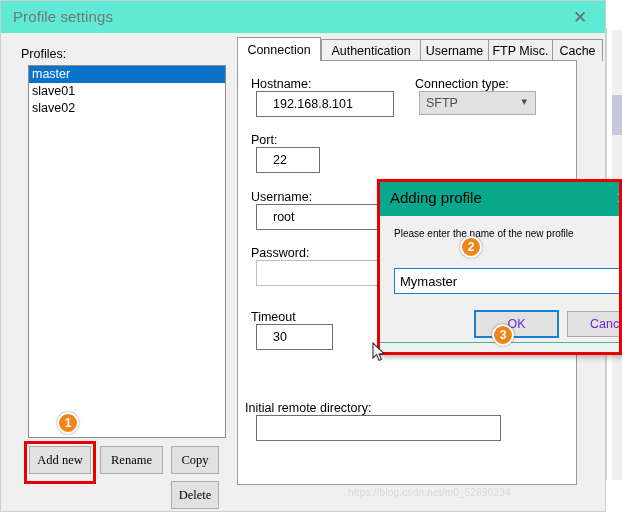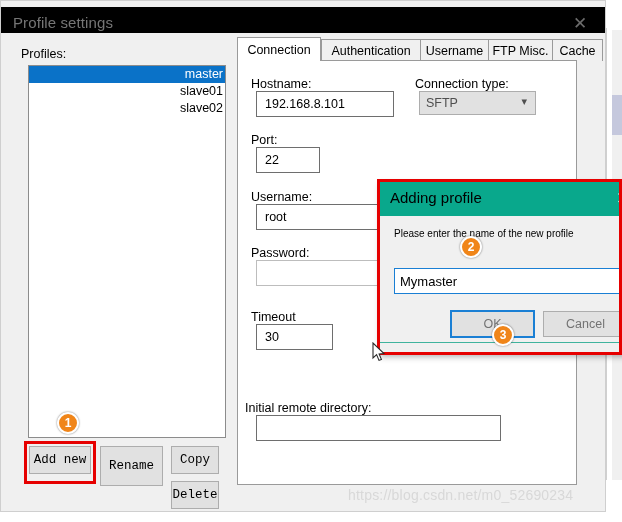--- a/index.html
+++ b/index.html
@@ -40,24 +40,24 @@
     left: 0;
     top: 0;
     width: 606px;
     height: 512px;
     background: #f0f0f0;
     border: 1px solid #cfcfcf;
     box-sizing: border-box;
   }
   .titlebar {
     position: absolute;
-    left: 0; top: 6px;
+    left: 0; top: 0;
     width: 100%;
     height: 45px;
-    background: #000000;
+    background: #5eead4;
     box-sizing: border-box;
   }
   .window-title {
     position: absolute;
     left: 12px;
     top: 7px;
     font-size: 15px;
     color: #767676;
     letter-spacing: 0.1px;
   }
@@ -76,21 +76,20 @@
     font-family: "DejaVu Sans", sans-serif;
     cursor: default;
   }
   .client {
     position: absolute;
     left: 0;
     top: 32px;
     right: 0;
     bottom: 0;
     background: #f0f0f0;
-    text-align: right;
   }
 
   
   .label {
     position: absolute;
     font-size: 12.5px;
     color: #000000;
     white-space: nowrap;
   }
   .listbox {
@@ -120,21 +119,21 @@
   .btn {
     position: absolute;
     background: #e1e1e1;
     border: 1px solid #adadad;
     box-sizing: border-box;
     font-size: 12.5px;
     color: #000000;
     display: flex;
     align-items: center;
     justify-content: center;
-    font-family: Liberation Mono, monospace;
+    font-family: Liberation Serif, serif;
     cursor: default;
   }
 
   
   .tabstrip {
     position: absolute;
     left: 236px;
     top: 6px;
     height: 22px;
   }
@@ -171,21 +170,21 @@
 
   .field {
     position: absolute;
     background: #ffffff;
     border: 1px solid #6e6e6e;
     box-sizing: border-box;
     font-size: 12.5px;
     color: #000000;
     display: flex;
     align-items: center;
-    padding-left: 8px;
+    padding-left: 16px;
     white-space: nowrap;
   }
   .field.soft {
     border-color: #bdbdbd;
   }
   .combo {
     position: absolute;
     background: #e1e1e1;
     border: 1px solid #adadad;
     box-sizing: border-box;
@@ -275,25 +274,26 @@
     display: flex;
     align-items: center;
     padding-left: 5px;
   }
   .dlg-btn {
     position: absolute;
     background: #e1e1e1;
     border: 1px solid #adadad;
     box-sizing: border-box;
     font-size: 12.5px;
-    color: #737373;
+    color: #6d28d9;
     display: flex;
     align-items: center;
     justify-content: center;
     cursor: default;
+    margin-left: 24px;
   }
   .dlg-btn.default {
     border: 2px solid #1a7fd4;
   }
   .dlg-footer-rule {
     position: absolute;
     left: 0;
     bottom: 12px;
     width: 100%;
     height: 1px;
@@ -325,21 +325,21 @@
     justify-content: center;
     font-family: "Liberation Sans", sans-serif;
     box-sizing: border-box;
   }
 
   
   .watermark {
     position: absolute;
     left: 348px;
     top: 487px;
-    font-size: 14px;
+    font-size: 10px;
     color: #d8d8d8;
     white-space: nowrap;
     letter-spacing: 0.2px;
     font-family: "Liberation Sans", sans-serif;
   }
 
   
   .cursor {
     position: absolute;
     left: 372px;
@@ -369,21 +369,21 @@
 
       <div class="label" style="left:20px; top:14px;">Profiles:</div>
 
       <div class="listbox">
         <div class="list-item selected">master</div>
         <div class="list-item">slave01</div>
         <div class="list-item">slave02</div>
       </div>
 
       <div class="btn" style="left:28px; top:413px; width:62px; height:28px;">Add new</div>
-      <div class="btn" style="left:99px; top:413px; width:63px; height:40px;">Rename</div>
+      <div class="btn" style="left:99px; top:413px; width:63px; height:28px;">Rename</div>
       <div class="btn" style="left:170px; top:448px; width:48px; height:28px;">Delete</div>
       <div class="btn" style="left:170px; top:413px; width:48px; height:28px;">Copy</div>
 
       <div class="tabstrip">
         <div class="tab active" style="left:0px; top:-2px; width:84px;">Connection</div>
         <div class="tab" style="left:84px; width:100px;">Authentication</div>
         <div class="tab" style="left:183px; width:69px;">Username</div>
         <div class="tab" style="left:251px; width:65px;">FTP Misc.</div>
         <div class="tab" style="left:315px; width:51px;">Cache</div>
       </div>

